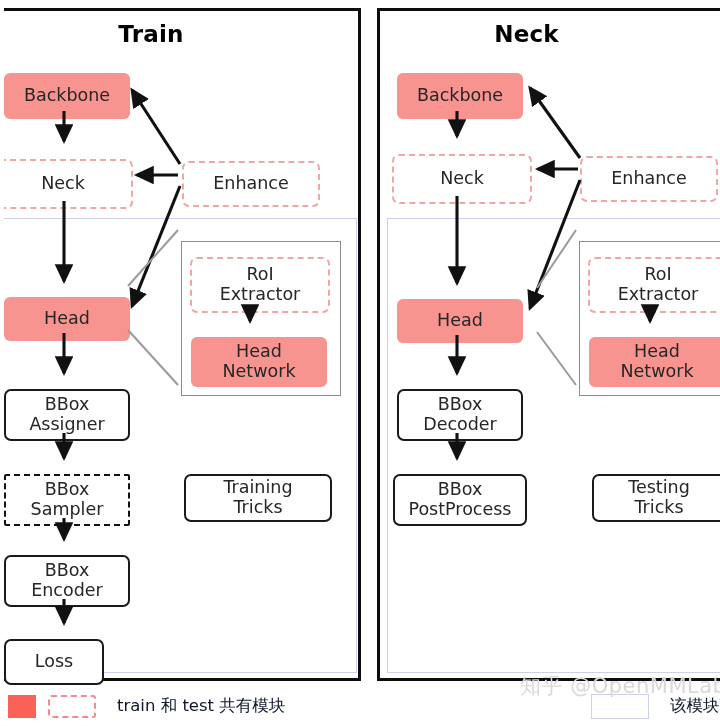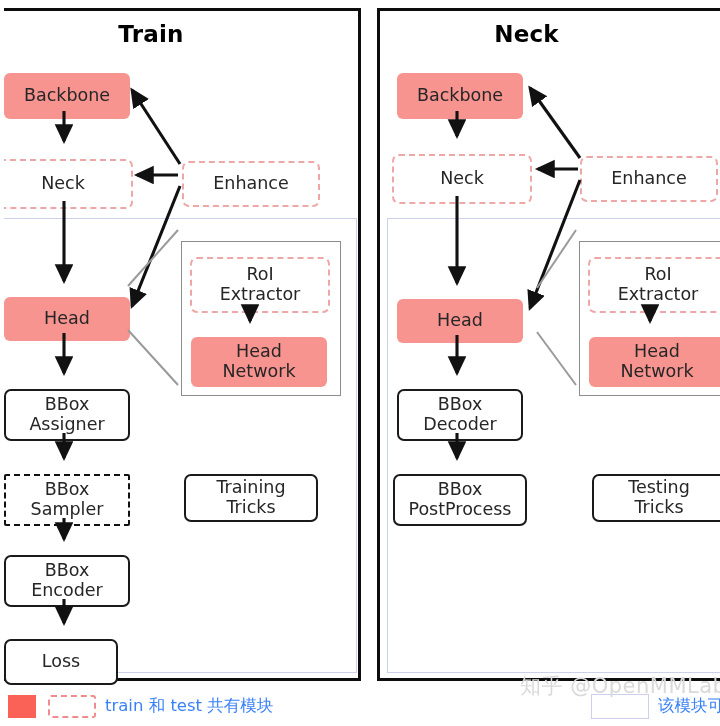--- a/index.html
+++ b/index.html
@@ -53,21 +53,21 @@
   .svg-layer{position:absolute;left:0;top:0;width:720px;height:726px;pointer-events:none;}
 
   
   #legend{position:absolute;left:0;top:686px;width:720px;height:40px;}
   .lg-item{position:absolute;display:flex;align-items:center;height:40px;}
   .sw{box-sizing:border-box;}
   .sw-solid{width:28px;height:23px;background:#fa6257;}
   .sw-dashpink{width:48px;height:23px;border:2.4px dashed #ef8d8d;border-radius:3px;background:#fff;}
   .sw-dashblack{width:52px;height:22px;border:3px dashed #0a0a0a;border-radius:2px;background:#fff;}
   .sw-lav{width:58px;height:25px;border:1.8px solid #ccd0ea;background:#fff;}
-  .lg-text{font-size:16.5px;color:#3b82f6;margin-left:9px;white-space:nowrap;}
+  .lg-text{font-size:16.5px;color:#0f172a;margin-left:21px;white-space:nowrap;}
 
   
   #watermark{
     position:absolute;left:516px;top:672px;
     font-size:21px;color:#d9d9d9;white-space:nowrap;letter-spacing:.5px;
     font-family:"DejaVu Sans","Liberation Sans",sans-serif;
   }
 </style>
 </head>
 <body>
@@ -115,25 +115,25 @@
     <div class="node n-dashblack" style="left:60px;top:463px;width:126px;height:52px;">
       <span class="lbl">BBox
 Sampler</span>
       </div>
 
     <div class="node n-solidblack" style="left:60px;top:544px;width:126px;height:52px;">
       <span class="lbl">BBox
 Encoder</span>
       </div>
 
-    <div class="node n-solidblack" style="left:60px;top:628px;width:114px;height:46px;">
+    <div class="node n-solidblack" style="left:60px;top:628px;width:100px;height:46px;">
       <span class="lbl">Loss</span>
       </div>
 
-    <div class="node n-solidblack" style="left:240px;top:463px;width:134px;height:48px;">
+    <div class="node n-solidblack" style="left:240px;top:463px;width:148px;height:48px;">
       <span class="lbl">Training
 Tricks</span>
       </div>
   </div>
 
   <div class="panel" id="panel-test">
     <div class="panel-title" style="width:293px;">Neck</div>
 
     <div class="lav-box" style="left:7px;top:207px;width:406px;height:455px;"></div>
 

